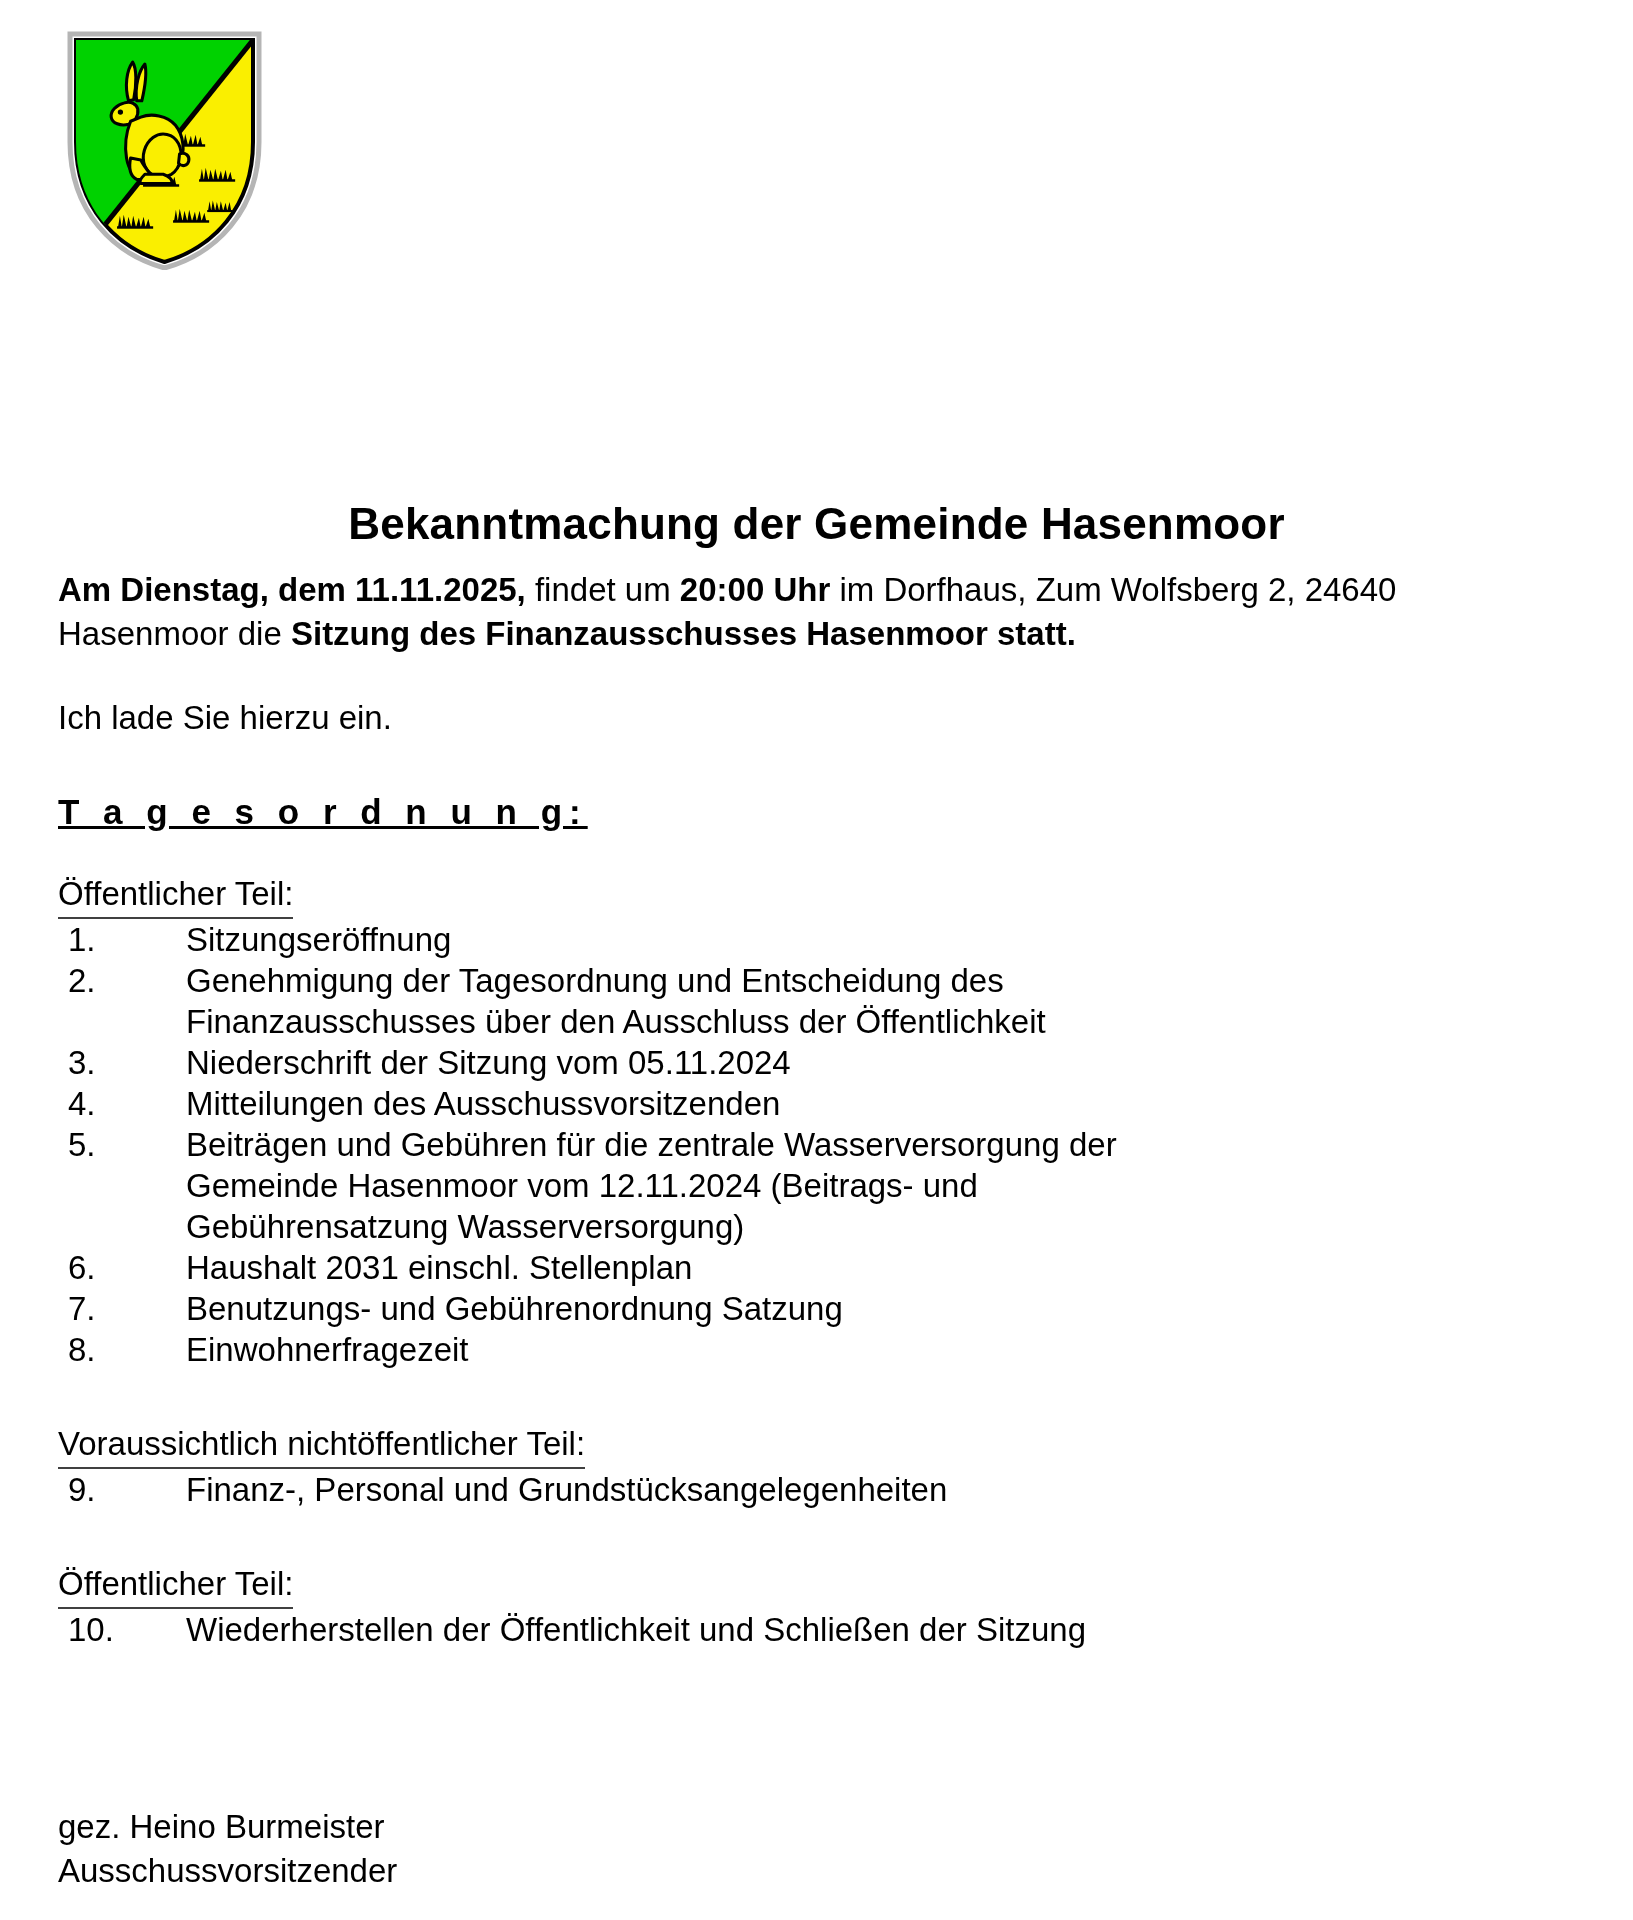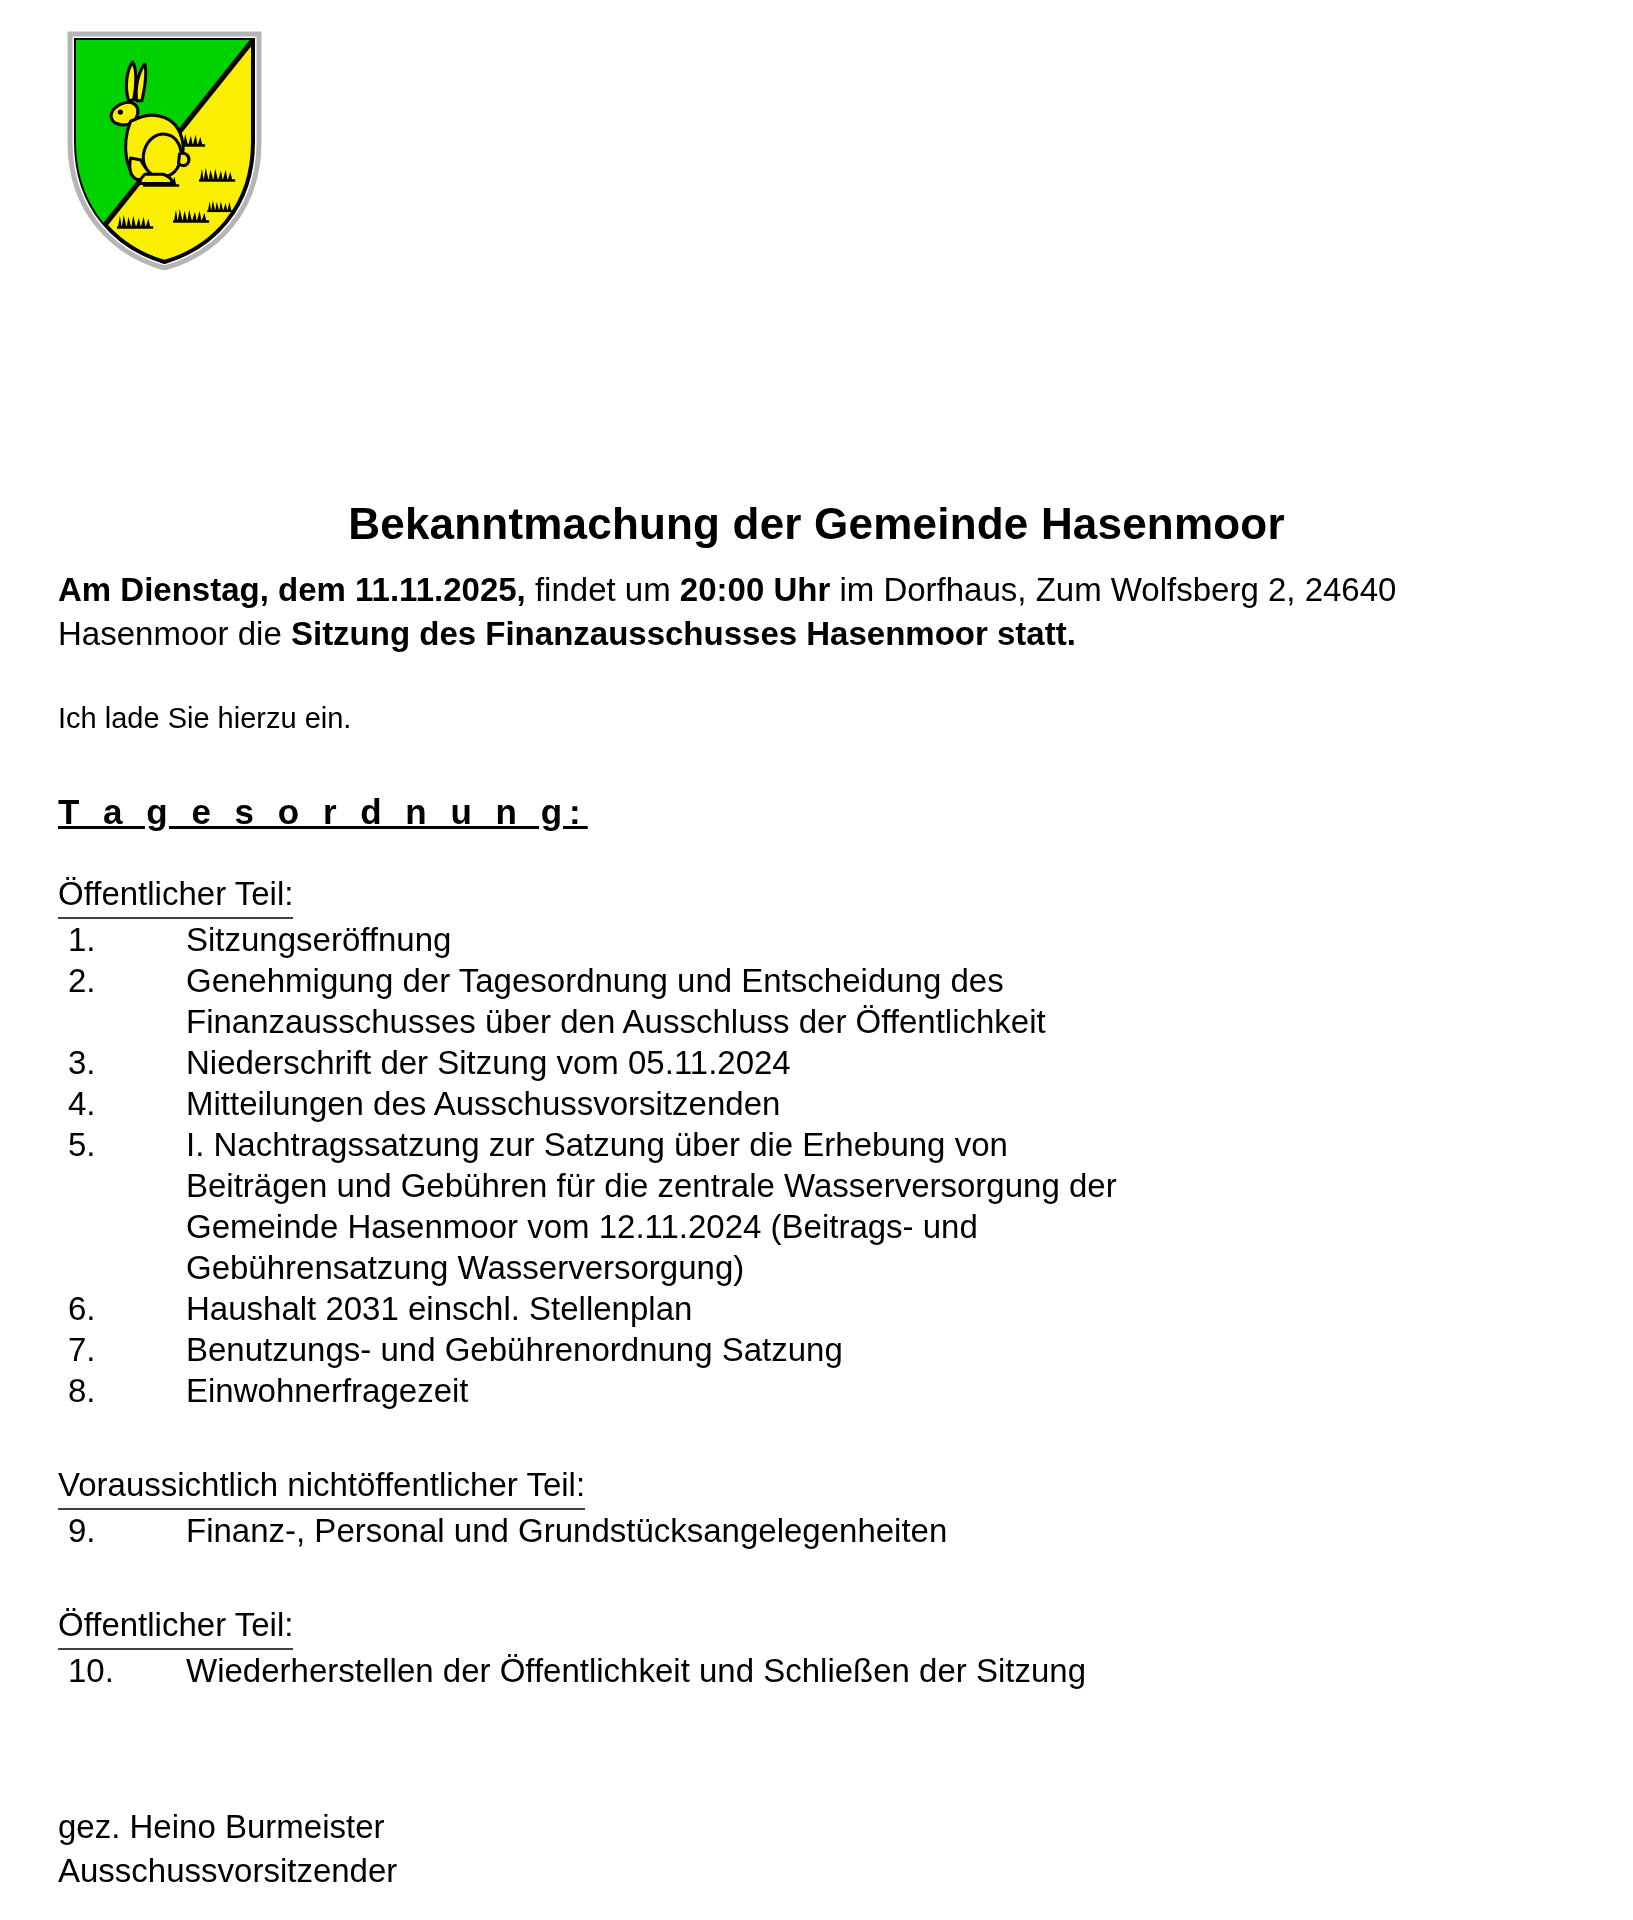--- a/index.html
+++ b/index.html
@@ -57,21 +57,21 @@
   .para {
     font-size: 33px;
     line-height: 44px;
     margin: 0;
   }
   .para b { font-weight: bold; }
   .spacer-md { height: 40px; }
   .spacer-lg { height: 52px; }
 
   .invite {
-    font-size: 29px;
+    font-size: 33px;
     line-height: 44px;
     margin: 0;
   }
 
   .agenda-heading {
     font-size: 35px;
     font-weight: bold;
     letter-spacing: 7px;
     margin: 0;
     white-space: pre;
@@ -233,21 +233,20 @@
         </li>
         <li class="agenda-row">
           <span class="agenda-num">4.</span>
           <span class="agenda-text">
             <span>Mitteilungen des Ausschussvorsitzenden</span>
           </span>
         </li>
         <li class="agenda-row">
           <span class="agenda-num">5.</span>
           <span class="agenda-text">
-            <span>I. Nachtragssatzung zur Satzung über die Erhebung von</span>
             <span>Beiträgen und Gebühren für die zentrale Wasserversorgung der</span>
             <span>Gemeinde Hasenmoor vom 12.11.2024 (Beitrags- und</span>
             <span>Gebührensatzung Wasserversorgung)</span>
           </span>
         </li>
         <li class="agenda-row">
           <span class="agenda-num">6.</span>
           <span class="agenda-text">
             <span>Haushalt 2031 einschl. Stellenplan</span>
           </span>

